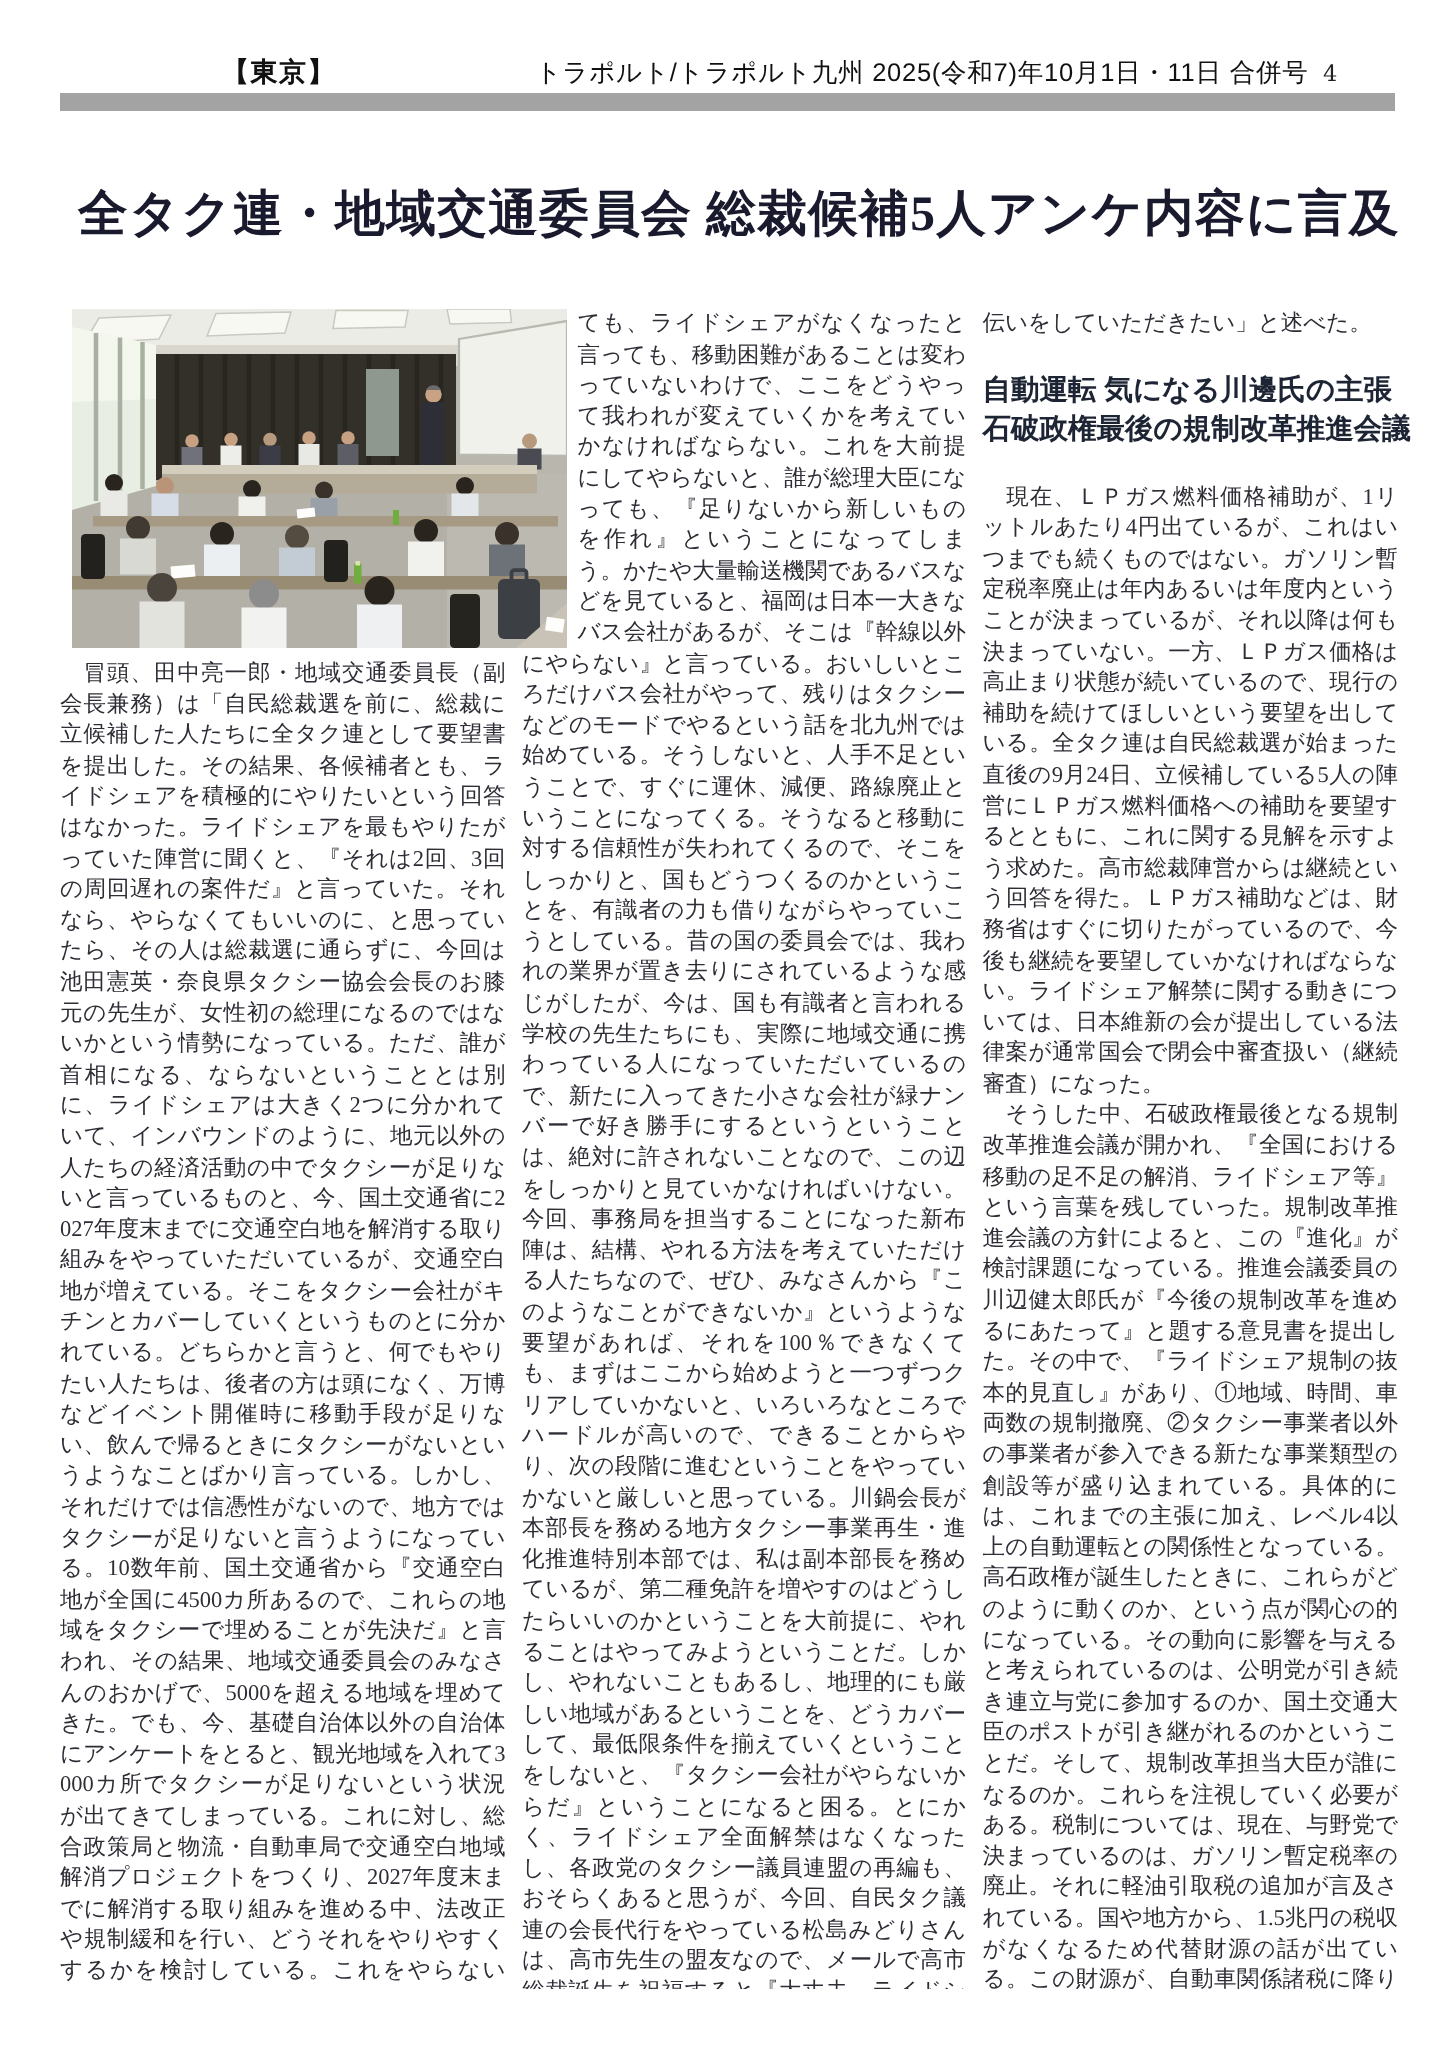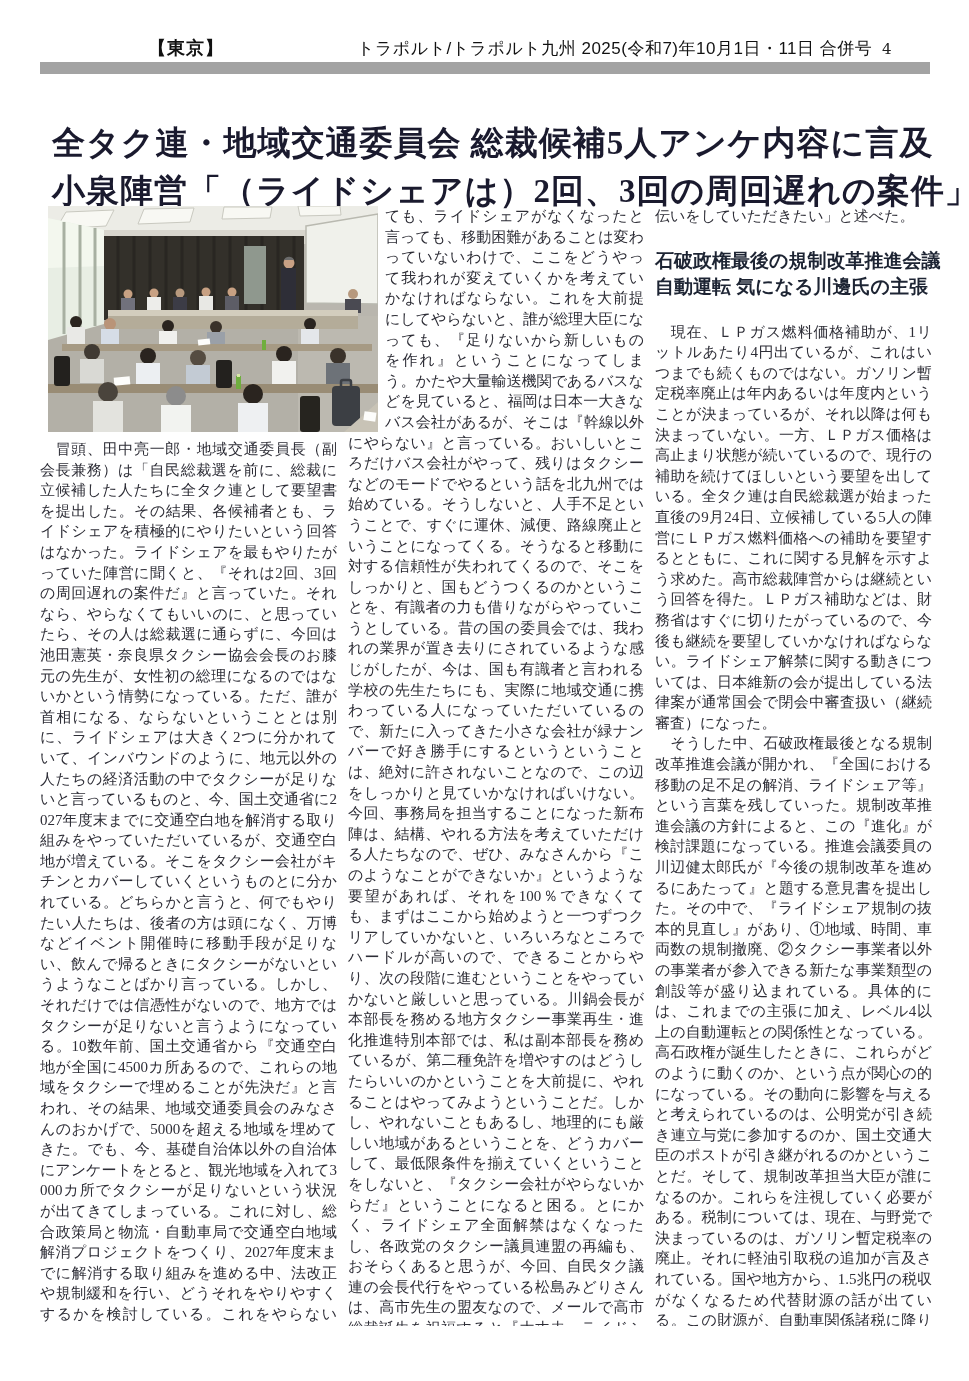--- a/index.html
+++ b/index.html
@@ -59,21 +59,20 @@
 
 <div class="page">
 
   <div class="hdr-region">【東京】</div>
   <div class="hdr-masthead">トラポルト/トラポルト九州 2025(令和7)年10月1日・11日 合併号</div>
   <div class="hdr-pageno">4</div>
   <div class="hdr-bar"></div>
 
   <div class="headline">
     <div>全タク連・地域交通委員会 総裁候補5人アンケ内容に言及</div>
-    <div>小泉陣営「（ライドシェアは）2回、3回の周回遅れの案件」</div>
   </div>
 
   <div class="columns">
 
     <div class="col col1">
       <div class="photo-frame">
         <svg width="330" height="226" viewBox="0 0 330 226">
 
           <rect x="0" y="110" width="330" height="116" fill="#b3b0a7"></rect>
           <rect x="250" y="110" width="80" height="116" fill="#bcb9b0"></rect>
@@ -193,22 +192,22 @@
     </div>
 
     <div class="col col2">
       <div class="photo-spacer"></div>
       <p>ても、ライドシェアがなくなったと言っても、移動困難があることは変わっていないわけで、ここをどうやって我われが変えていくかを考えていかなければならない。これを大前提にしてやらないと、誰が総理大臣になっても、『足りないから新しいものを作れ』ということになってしまう。かたや大量輸送機関であるバスなどを見ていると、福岡は日本一大きなバス会社があるが、そこは『幹線以外にやらない』と言っている。おいしいところだけバス会社がやって、残りはタクシーなどのモードでやるという話を北九州では始めている。そうしないと、人手不足ということで、すぐに運休、減便、路線廃止ということになってくる。そうなると移動に対する信頼性が失われてくるので、そこをしっかりと、国もどうつくるのかということを、有識者の力も借りながらやっていこうとしている。昔の国の委員会では、我われの業界が置き去りにされているような感じがしたが、今は、国も有識者と言われる学校の先生たちにも、実際に地域交通に携わっている人になっていただいているので、新たに入ってきた小さな会社が緑ナンバーで好き勝手にするというということは、絶対に許されないことなので、この辺をしっかりと見ていかなければいけない。今回、事務局を担当することになった新布陣は、結構、やれる方法を考えていただける人たちなので、ぜひ、みなさんから『このようなことができないか』というような要望があれば、それを100％できなくても、まずはここから始めようと一つずつクリアしていかないと、いろいろなところでハードルが高いので、できることからやり、次の段階に進むということをやっていかないと厳しいと思っている。川鍋会長が本部長を務める地方タクシー事業再生・進化推進特別本部では、私は副本部長を務めているが、第二種免許を増やすのはどうしたらいいのかということを大前提に、やれることはやってみようということだ。しかし、やれないこともあるし、地理的にも厳しい地域があるということを、どうカバーして、最低限条件を揃えていくということをしないと、『タクシー会社がやらないからだ』ということになると困る。とにかく、ライドシェア全面解禁はなくなったし、各政党のタクシー議員連盟の再編も、おそらくあると思うが、今回、自民タク議連の会長代行をやっている松島みどりさんは、高市先生の盟友なので、メールで高市総裁誕生を祝福すると『大丈夫、ライドシェアはないから』と返答が来た。あとは、公明党さんに連立内閣に残っていただき、しっかりと、我われの足りないところをどうカバーしていくのかというお手</p>
     </div>
 
     <div class="col col3">
       <p>伝いをしていただきたい」と述べた。</p>
       <div class="subhead">
+        <div>自動運転 気になる川邊氏の主張</div>
         <div>石破政権最後の規制改革推進会議</div>
-        <div>自動運転 気になる川邊氏の主張</div>
       </div>
       <p>　現在、ＬＰガス燃料価格補助が、1リットルあたり4円出ているが、これはいつまでも続くものではない。ガソリン暫定税率廃止は年内あるいは年度内ということが決まっているが、それ以降は何も決まっていない。一方、ＬＰガス価格は高止まり状態が続いているので、現行の補助を続けてほしいという要望を出している。全タク連は自民総裁選が始まった直後の9月24日、立候補している5人の陣営にＬＰガス燃料価格への補助を要望するとともに、これに関する見解を示すよう求めた。高市総裁陣営からは継続という回答を得た。ＬＰガス補助などは、財務省はすぐに切りたがっているので、今後も継続を要望していかなければならない。ライドシェア解禁に関する動きについては、日本維新の会が提出している法律案が通常国会で閉会中審査扱い（継続審査）になった。</p>
       <p>　そうした中、石破政権最後となる規制改革推進会議が開かれ、『全国における移動の足不足の解消、ライドシェア等』という言葉を残していった。規制改革推進会議の方針によると、この『進化』が検討課題になっている。推進会議委員の川辺健太郎氏が『今後の規制改革を進めるにあたって』と題する意見書を提出した。その中で、『ライドシェア規制の抜本的見直し』があり、①地域、時間、車両数の規制撤廃、②タクシー事業者以外の事業者が参入できる新たな事業類型の創設等が盛り込まれている。具体的には、これまでの主張に加え、レベル4以上の自動運転との関係性となっている。高石政権が誕生したときに、これらがどのように動くのか、という点が関心の的になっている。その動向に影響を与えると考えられているのは、公明党が引き続き連立与党に参加するのか、国土交通大臣のポストが引き継がれるのかということだ。そして、規制改革担当大臣が誰になるのか。これらを注視していく必要がある。税制については、現在、与野党で決まっているのは、ガソリン暫定税率の廃止。それに軽油引取税の追加が言及されている。国や地方から、1.5兆円の税収がなくなるため代替財源の話が出ている。この財源が、自動車関係諸税に降りかかってくる恐れが指摘されている。可能性があるのは、走行距離課税などがあり、全タク連として、断固反対を表明している。代替財源論議の矛先がタクシー業界にとって悪影響が与えるものにならないよう年末に向け、しっかりと対応するとしている。</p>
     </div>
 
   </div>
 
   <div class="foot-rule"></div>
 
 </div>

